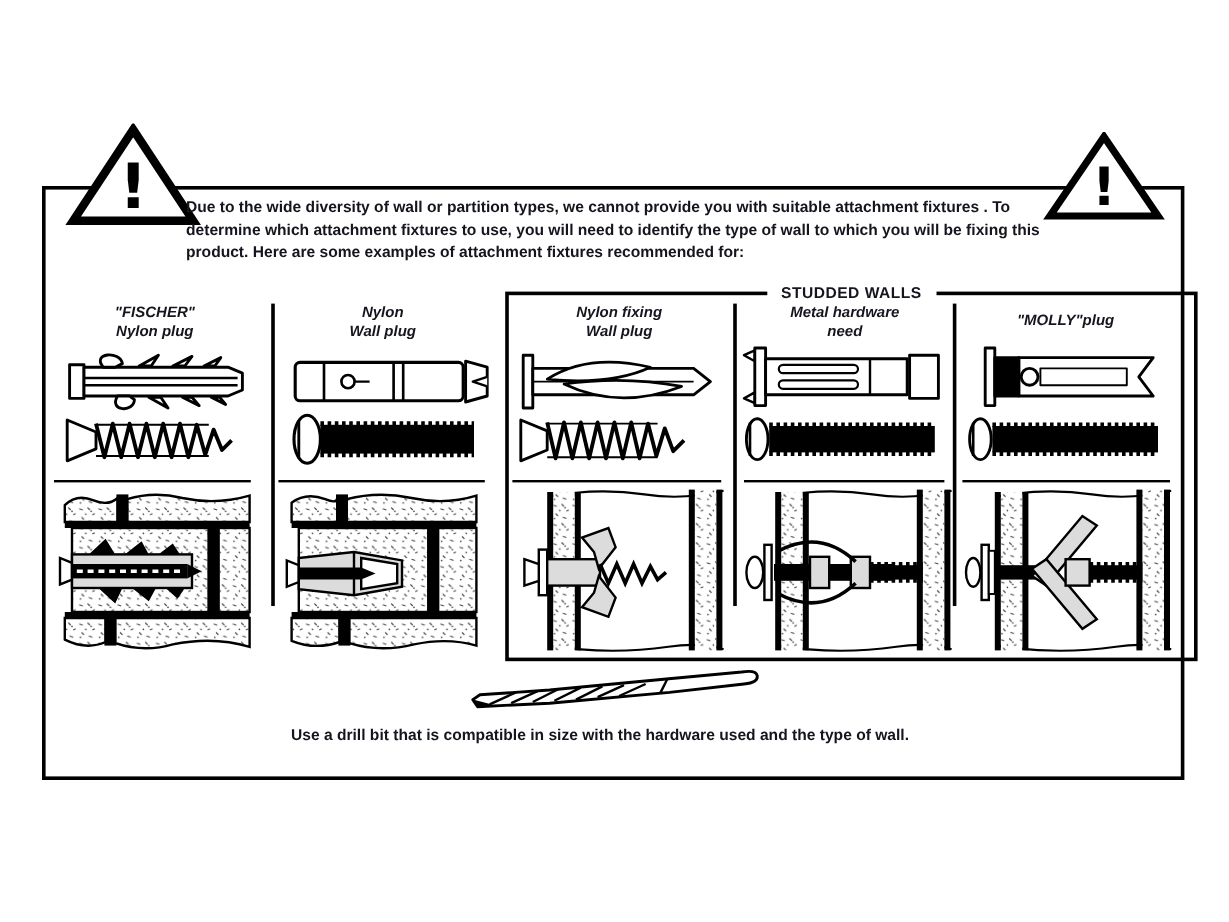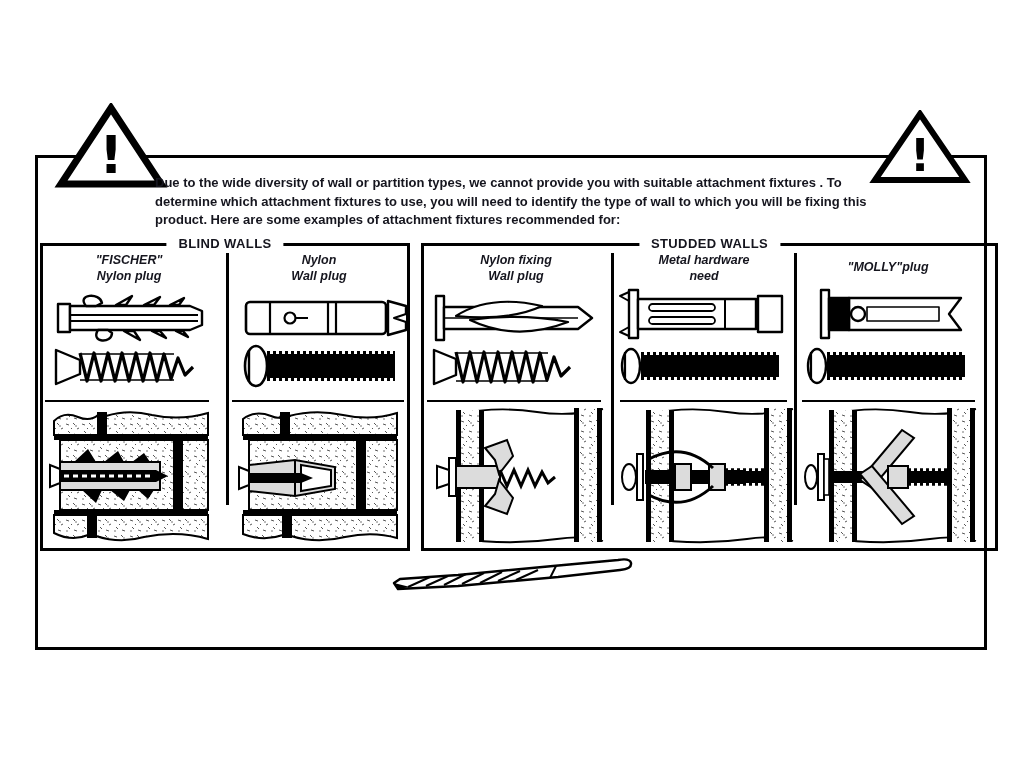--- a/index.html
+++ b/index.html
@@ -1,20 +1,20 @@
 <!DOCTYPE html>
 <html><head>
 <meta charset="utf-8">
 <style>
   html,body{margin:0;padding:0;background:#fff;}
   #page{position:relative;width:1024px;height:768px;background:#ffffff;overflow:hidden;
         font-family:"Liberation Sans", sans-serif;color:#15151e;}
   .abs{position:absolute;}
   #outer-frame{left:35px;top:155px;width:946px;height:489px;border:3px solid #000;background:#fff;}
-  #intro{left:155px;top:164px;width:732px;font-size:13px;font-weight:bold;line-height:18.5px;text-align:left;margin-top:10px;}
+  #intro{left:155px;top:164px;width:732px;font-size:13px;font-weight:bold;line-height:18.5px;text-align:left;}
   .section-box{border:3px solid #000;background:transparent;}
   #box-blind{left:40px;top:243px;width:364px;height:302px;}
   #box-studded{left:421px;top:243px;width:555px;height:302px;padding-left:16px;}
   .section-label{position:absolute;top:-10px;left:50%;transform:translateX(-50%);
       background:#fff;padding:0 12px;font-size:13px;font-weight:bold;white-space:nowrap;letter-spacing:.4px;}
   .divider{width:3px;background:#000;top:253px;height:252px;}
   .col-title{top:252px;font-size:12.5px;font-weight:bold;font-style:italic;text-align:center;line-height:16px;}
   .sep{height:2px;background:#000;top:400px;}
   #footer-text{left:35px;top:605px;width:930px;text-align:center;font-size:13px;font-weight:bold;}
   svg{display:block;}
@@ -41,23 +41,20 @@
     <polygon points="59,5 9,81 109,81" fill="#fff" stroke="#000" stroke-width="7" stroke-linejoin="miter"></polygon>
     <text x="59" y="70" text-anchor="middle" font-family="DejaVu Sans, sans-serif" font-weight="bold" font-size="52" fill="#000">!</text>
   </svg>
   <svg class="abs" style="left:868px;top:110px" width="104" height="76" viewBox="0 0 104 76">
     <polygon points="52,4 7,70 97,70" fill="#fff" stroke="#000" stroke-width="6" stroke-linejoin="miter"></polygon>
     <text x="52" y="61" text-anchor="middle" font-family="DejaVu Sans, sans-serif" font-weight="bold" font-size="44" fill="#000">!</text>
   </svg>
 
   <div class="abs" id="intro">Due to the wide diversity of wall or partition types, we cannot provide you with suitable attachment fixtures . To determine which attachment fixtures to use, you will need to identify the type of wall to which you will be fixing this product. Here are some examples of attachment fixtures recommended for:</div>
 
-  <div class="abs section-box" id="box-blind">
-    <div class="section-label">BLIND WALLS</div>
-  </div>
   <div class="abs section-box" id="box-studded">
     <div class="section-label">STUDDED WALLS</div>
   </div>
 
   <div class="abs divider" style="left:226px"></div>
   <div class="abs divider" style="left:611px"></div>
   <div class="abs divider" style="left:794px"></div>
 
   <div class="abs col-title" style="left:49px;width:160px">
     <div>"FISCHER"</div>
@@ -279,14 +276,15 @@
         <path d="M38,33 L60,23"></path>
         <path d="M56,32 L78,21"></path>
       <path d="M74,31 L96,20"></path>
         <path d="M92,30 L114,19"></path>
         <path d="M110,28 L132,18"></path>
       <path d="M128,27 L150,17"></path>
         <path d="M162,25 L168,13"></path>
     </g>
   </svg>
 
+  <div class="abs" id="footer-text">Use a drill bit that is compatible in size with the hardware used and the type of wall.</div>
 
 </div>
 
 </body></html>

